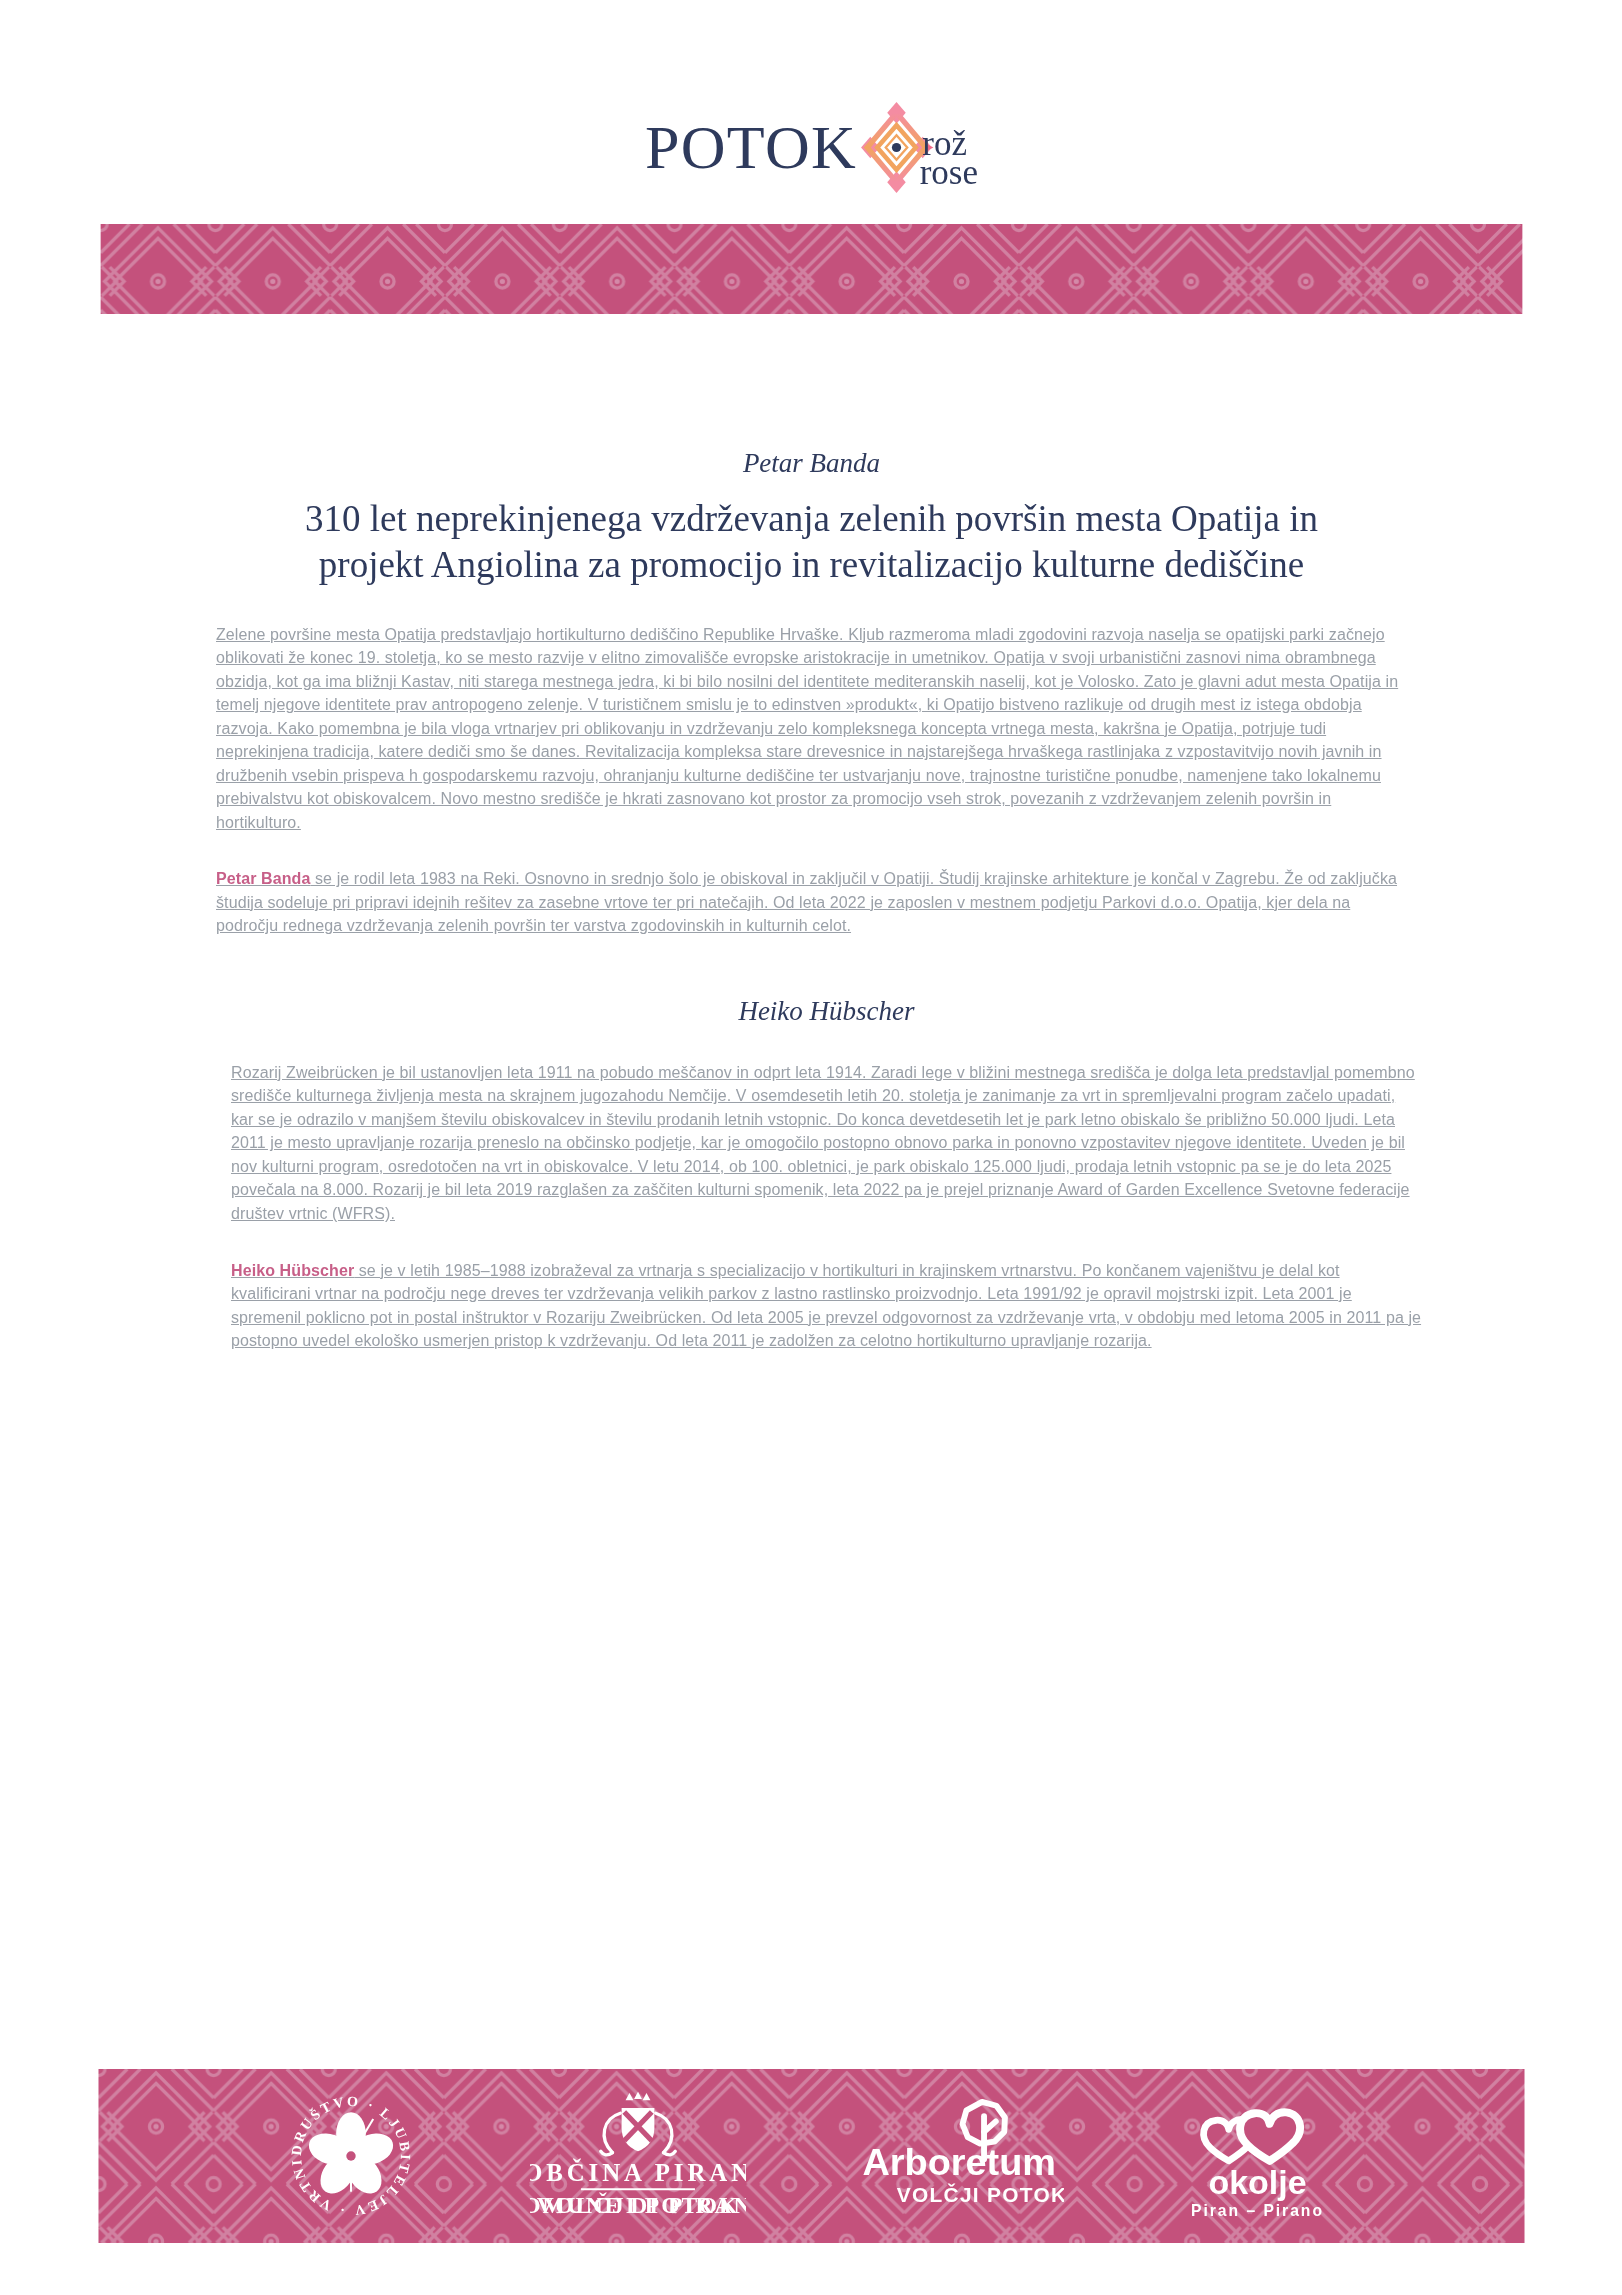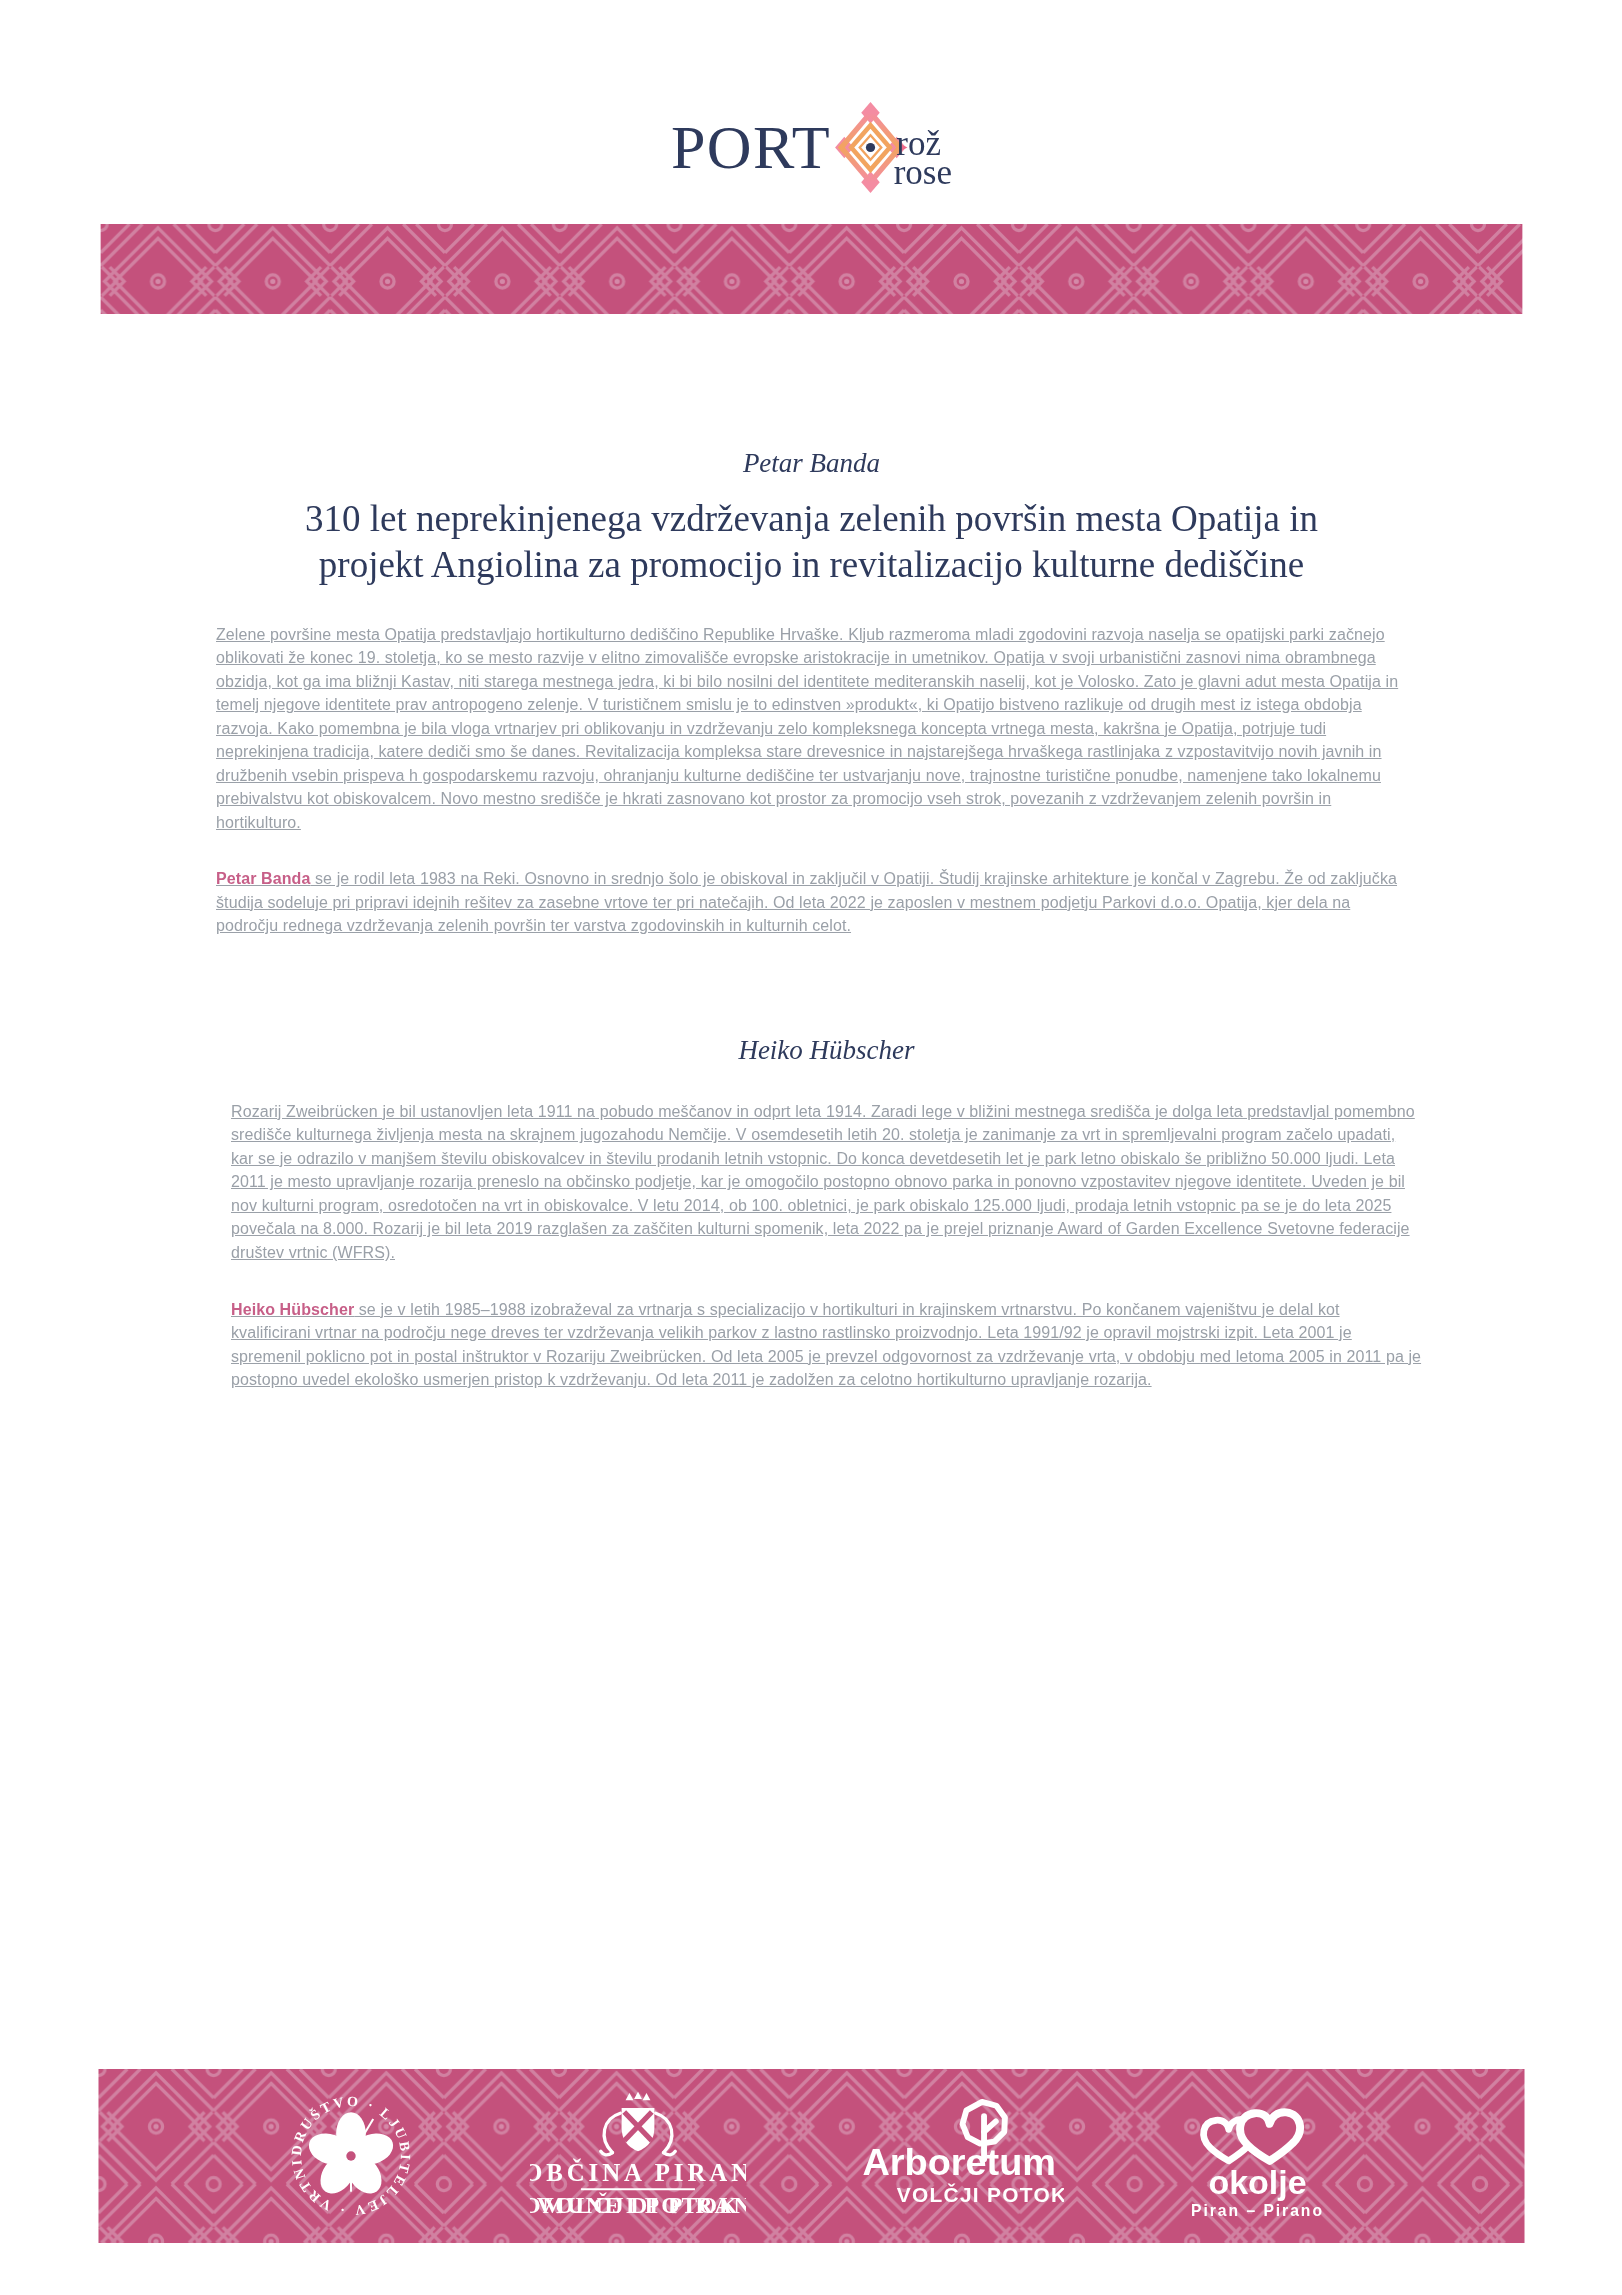--- a/index.html
+++ b/index.html
@@ -50,21 +50,21 @@
   }
   
   .author{
     text-align:center;
     font-family:"Liberation Serif", serif;
     font-style:italic;
     font-size:27px;
     color:#2e3a5c;
   }
   .sec1 .author{ margin-top:134px; }
-  .sec2{ margin-top:97px;padding-left:30px; }
+  .sec2{ margin-top:58px;padding-left:30px; }
   .talk-title{
     margin:17px auto 0;
     max-width:1047px;
     text-align:center;
     font-family:"Liberation Serif", serif;
     font-weight:500;
     font-size:37px;
     line-height:1.26;
     color:#2e3a5c;
   }
@@ -82,21 +82,21 @@
   
   .flogo{ display:block; }
   .flogo text{ fill:#ffffff; }
 </style>
 </head>
 <body>
 
 <div class="page">
 
   <div class="logo-row">
-    <span class="logo-port">PORT</span>
+    <span class="logo-port">POTOK</span>
     <svg class="logo-ornament" viewBox="0 0 100 118" xmlns="http://www.w3.org/2000/svg">
       <defs>
         <linearGradient id="ornGrad" x1="0" y1="0" x2="0" y2="1">
           <stop offset="0" stop-color="#f48ca2"></stop>
           <stop offset="0.5" stop-color="#f2a45f"></stop>
           <stop offset="1" stop-color="#f48ca2"></stop>
         </linearGradient>
       </defs>
       <path d="M50,0 L62,14 L50,28 L38,14 Z" fill="#f48ca2"></path>
       <path d="M50,90 L62,104 L50,118 L38,104 Z" fill="#f48ca2"></path>

